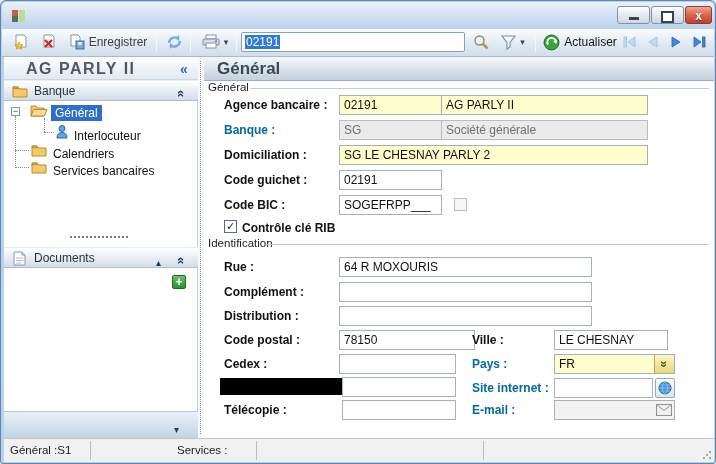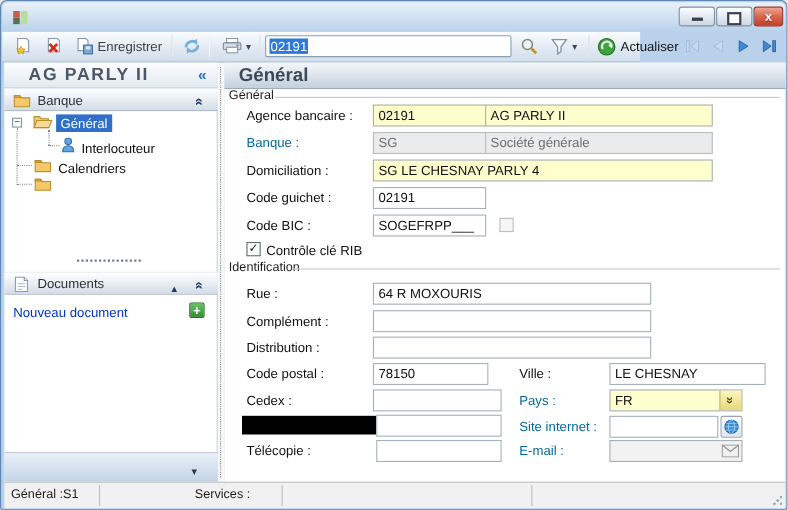--- a/index.html
+++ b/index.html
@@ -12,21 +12,21 @@
     background:linear-gradient(#eaf2fb,#cfe0f2 55%,#b9d1ea);border-radius:5px 5px 0 0;}
   .title-text{left:31px;top:7px;font-size:12px;color:#16222e;white-space:nowrap;}
   .winbtn{top:4px;height:18px;border:1px solid #7e93a8;border-radius:3px;
     background:linear-gradient(#fdfdfe,#e6ecf3 45%,#cdd8e4);text-align:center;line-height:16px;cursor:default;}
   .winbtn-close{background:linear-gradient(#f0a696,#dd6a52 45%,#c0402c);border-color:#8e3a2c;}
   .glyph-min{display:inline-block;width:10px;height:3px;background:#39424d;margin-top:9px;}
   .glyph-max{display:inline-block;width:9px;height:8px;border:2px solid #39424d;margin-top:4px;background:#fff;}
   .glyph-close{color:#fff;font-weight:bold;font-size:12px;line-height:17px;text-shadow:0 1px 1px #7a2a1a;}
 
   
-  .toolbar{left:1px;top:28px;width:580px;height:28px;
+  .toolbar{left:1px;top:28px;width:712px;height:28px;
     background:linear-gradient(#fbfdfe,#e3ebf4 50%,#d2deeb);border-bottom:1px solid #a9b9ca;}
   .tbtn{top:2px;height:22px;border:1px solid transparent;border-radius:2px;display:flex;align-items:center;
     justify-content:center;gap:4px;padding:0 2px;cursor:default;}
   .tsep{top:3px;width:1px;height:20px;background:#aebccb;border-right:1px solid #f4f8fc;}
   .tlabel{font-size:12px;color:#3f3f3f;white-space:nowrap;}
   .searchbox{top:3px;height:20px;background:#fff;border:1px solid #8aa0b6;border-radius:2px;
     font-size:12px;display:flex;align-items:center;padding:0 3px;}
   .sel{background:#2e7bd6;color:#fff;padding:0 1px;}
   .ddarrow{font-size:9px;color:#3c4650;line-height:22px;}
 
@@ -56,21 +56,21 @@
 
   
   .splitstrip{left:197px;top:56px;width:6px;height:381px;background:#f6f8fa;}
   .splitstrip .dotv{position:absolute;left:2px;top:4px;height:373px;}
   .main{left:203px;top:56px;width:510px;height:381px;background:#ffffff;}
   .main-header{left:0;top:0;width:510px;height:24px;background:linear-gradient(#f5f8fb,#c4d0dd);
     border-bottom:1px solid #9dadbe;}
   .page-title{left:13px;top:2px;font-size:17px;font-weight:bold;color:#3b4a59;}
   .legend{font-size:11.5px;color:#1d1d1d;background:#fff;padding-right:4px;}
   .gline{border-top:1px solid #c3cbd2;height:1px;}
-  .flabel{font-size:12px;color:#111;white-space:nowrap;}
+  .flabel{font-size:12px;color:#111;white-space:nowrap;font-weight:bold;}
   .flabel-blue{color:#0369a1;}
   .flabel-dis{color:#9aa0a6;}
   .field{height:20px;border:1px solid #a6b0ba;background:#fff;font-size:12px;color:#101010;
     padding:2px 4px;line-height:14px;white-space:nowrap;overflow:hidden;}
   .fy{background:#ffffcd;}
   .fdis{background:#ebebeb;color:#6e6e6e;border-color:#b4bcc4;}
   .femail{background:#f2f2f2;}
   .checkbox{width:13px;height:13px;border:1px solid #5f6b78;background:#fff;font-size:11px;font-weight:bold;
     line-height:11px;text-align:center;color:#1a1a1a;}
   .checkbox-dis{border-color:#b9bec3;background:#f6f6f6;}
@@ -244,20 +244,23 @@
         <path d="M1 3 L6 3 L7 4.6 L1 4.6 Z" fill="#e2ac44" stroke="#b98c2e"></path>
       </svg>
       <div class="abs" style="left:49px;top:41px">
         <span class="tree-label">Calendriers</span>
       </div>
 
       <svg class="abs" style="left:27px;top:57px" width="16" height="14">
         <path d="M1 3 L6 3 L7.5 5 L15 5 L15 13 L1 13 Z" fill="#f3c96a" stroke="#b98c2e"></path>
         <path d="M1 3 L6 3 L7 4.6 L1 4.6 Z" fill="#e2ac44" stroke="#b98c2e"></path>
       </svg>
+      <div class="abs" style="left:49px;top:58px">
+        <span class="tree-label">Services bancaires</span>
+      </div>
     </div>
 
     <div class="abs split-dots" style="left:66px;top:179px"></div>
 
     <div class="abs secbar" style="left:0;top:190px">
       <svg class="abs" style="left:9px;top:3px" width="13" height="15">
         <path d="M1 1 L9 1 L12 4 L12 14 L1 14 Z" fill="#fdfdfd" stroke="#8a9ab0"></path>
         <path d="M9 1 L9 4 L12 4" fill="#dbe4f0" stroke="#8a9ab0"></path>
         <line x1="3" y1="7" x2="10" y2="7" stroke="#aebccb"></line>
         <line x1="3" y1="9.5" x2="10" y2="9.5" stroke="#aebccb"></line>
@@ -265,23 +268,20 @@
       </svg>
       <span class="sec-label">Documents</span>
       <div class="abs" style="left:152px;top:4px">
         <span style="color:#1d3a66;font-size:10px">▴</span>
       </div>
       <div class="abs" style="left:174px;top:3px">
         <span class="chev-up-dbl">«</span>
       </div>
     </div>
 
-    <div class="abs" style="left:8px;top:218px">
-      <span class="linkblue">Nouveau document</span>
-    </div>
     <div class="abs plusbtn" style="left:168px;top:218px">
       <span>+</span>
     </div>
 
     <div class="abs side-bottom">
       <div class="abs" style="left:170px;top:7px">
         <span class="darr">▾</span>
       </div>
     </div>
   </div>
@@ -300,21 +300,21 @@
 
     <div class="abs flabel" style="left:20px;top:41px">Agence bancaire :</div>
     <div class="abs field fy" style="left:135px;top:38px;width:103px">02191</div>
     <div class="abs field fy" style="left:237px;top:38px;width:207px">AG PARLY II</div>
 
     <div class="abs flabel flabel-blue" style="left:20px;top:66px">Banque :</div>
     <div class="abs field fdis" style="left:135px;top:63px;width:103px">SG</div>
     <div class="abs field fdis" style="left:237px;top:63px;width:207px">Société générale</div>
 
     <div class="abs flabel" style="left:20px;top:91px">Domiciliation :</div>
-    <div class="abs field fy" style="left:135px;top:88px;width:309px">SG LE CHESNAY PARLY 4</div>
+    <div class="abs field fy" style="left:135px;top:88px;width:309px">SG LE CHESNAY PARLY 2</div>
 
     <div class="abs flabel" style="left:20px;top:116px">Code guichet :</div>
     <div class="abs field" style="left:135px;top:113px;width:103px">02191</div>
 
     <div class="abs flabel" style="left:20px;top:141px">Code BIC :</div>
     <div class="abs field" style="left:135px;top:138px;width:103px">SOGEFRPP___</div>
     <div class="abs checkbox checkbox-dis" style="left:250px;top:141px"></div>
 
     <div class="abs checkbox" style="left:20px;top:163px"><span>✓</span></div>
     <div class="abs flabel" style="left:38px;top:164px">Contrôle clé RIB</div>
@@ -325,23 +325,23 @@
     <div class="abs flabel" style="left:20px;top:203px">Rue :</div>
     <div class="abs field" style="left:135px;top:200px;width:253px">64 R MOXOURIS</div>
 
     <div class="abs flabel" style="left:20px;top:228px">Complément :</div>
     <div class="abs field" style="left:135px;top:225px;width:253px"></div>
 
     <div class="abs flabel" style="left:20px;top:252px">Distribution :</div>
     <div class="abs field" style="left:135px;top:249px;width:253px"></div>
 
     <div class="abs flabel" style="left:20px;top:276px">Code postal :</div>
-    <div class="abs field" style="left:135px;top:273px;width:105px">78150</div>
+    <div class="abs field" style="left:135px;top:273px;width:136px">78150</div>
     <div class="abs flabel" style="left:268px;top:276px">Ville :</div>
-    <div class="abs field" style="left:350px;top:273px;width:142px">LE CHESNAY</div>
+    <div class="abs field" style="left:350px;top:273px;width:114px">LE CHESNAY</div>
 
     <div class="abs flabel" style="left:20px;top:300px">Cedex :</div>
     <div class="abs field" style="left:135px;top:297px;width:117px"></div>
     <div class="abs flabel flabel-blue" style="left:268px;top:300px">Pays :</div>
     <div class="abs field fy" style="left:350px;top:297px;width:121px">
       <span>FR</span>
       <span class="paysbtn"><span class="chev-down-dbl">»</span></span>
     </div>
 
     <div class="abs redacted" style="left:16px;top:321px;width:122px;height:17px"></div>

